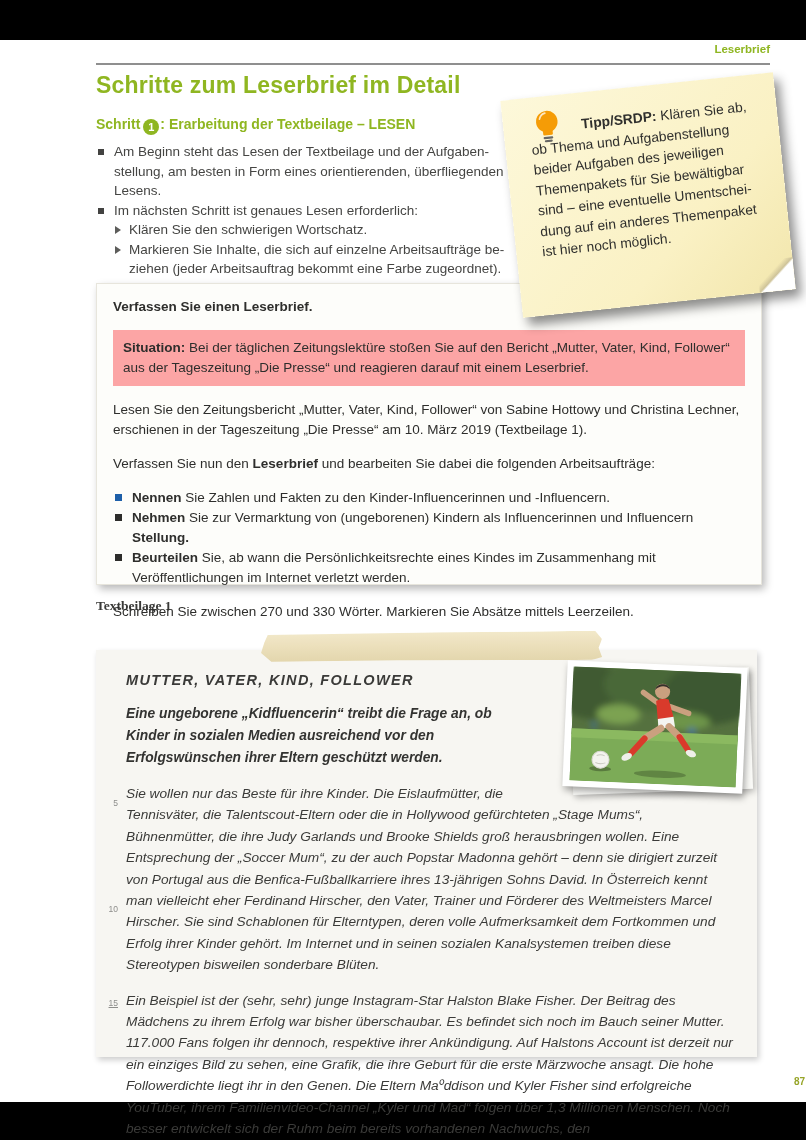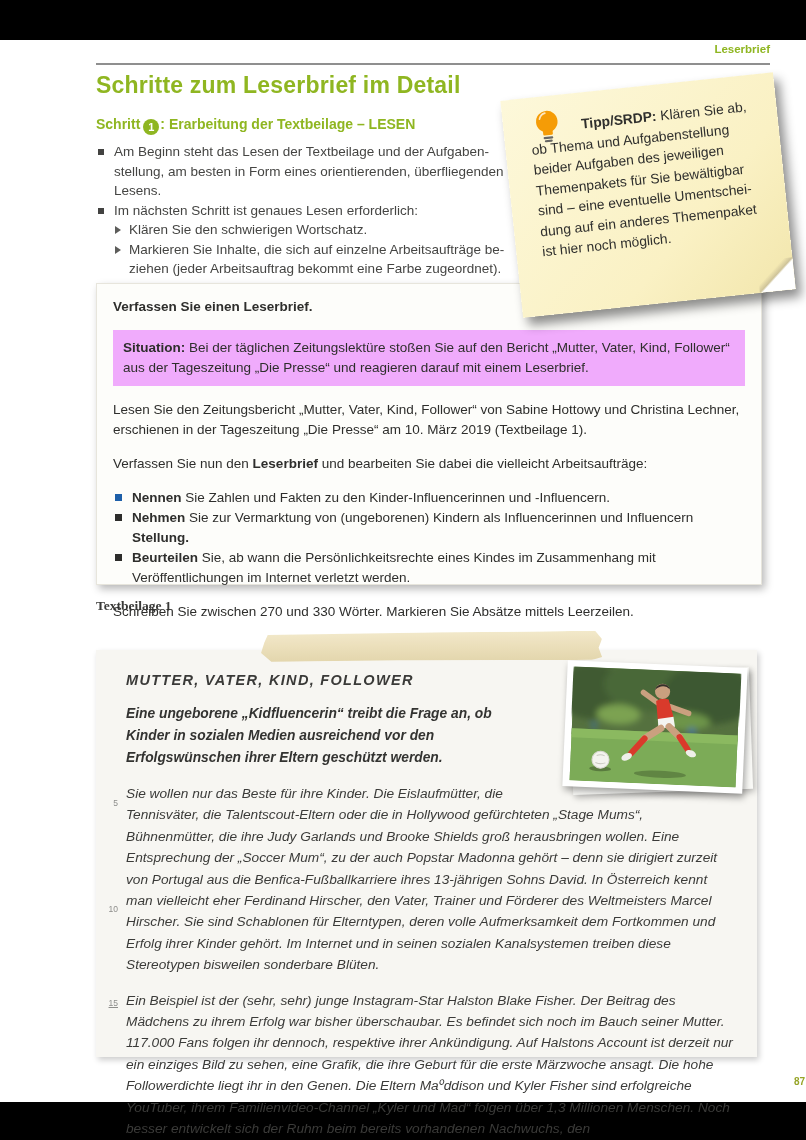--- a/index.html
+++ b/index.html
@@ -28,21 +28,21 @@
         box-shadow:5px 8px 11px rgba(0,0,0,.45);z-index:4;}
   .note p{margin:0;padding:22px 20px 0 26px;font-size:13.8px;line-height:20.5px;color:#2f2f2d;text-indent:52px;}
   .bulb{position:absolute;top:13px;left:30px;width:28px;height:40px;}
   .fold{position:absolute;bottom:0;right:0;width:36px;height:32px;
         background:linear-gradient(to top left,#ffffff 46%,#cfc49a 50%,rgba(233,222,176,0) 62%);}
   
   .task-box{position:absolute;left:96px;top:283px;width:666px;height:302px;background:#fdfdfa;
         border:1px solid #e7e5dc;box-shadow:3px 4px 8px rgba(0,0,0,.28);box-sizing:border-box;
         padding:13px 16px;font-size:13.5px;line-height:20px;color:#2e2e2c;z-index:2;}
   .task-heading{margin:0;font-weight:bold;}
-  .situation{background:#f0abfc;padding:8px 10px;margin:13px 0 0;}
+  .situation{background:#fca5a5;padding:8px 10px;margin:13px 0 0;}
   .task-box .para{margin:14px 0 0;}
   .task-list{margin:14px 0 0;}
   .task-list .li{margin:0;}
   .tsq{flex:none;width:7px;height:7px;margin:6px 10px 0 2px;}
   b{font-weight:bold;}
   
   .beilage{position:absolute;left:96px;top:598px;font-weight:bold;font-size:13.5px;color:#3a3a38;font-family:Liberation Serif, serif;}
   .tape{position:absolute;left:261px;top:632px;width:341px;height:29px;z-index:5;
         background:linear-gradient(to bottom,#f2e9c9 0%,#ecdfba 45%,#e3d5ab 100%);
         box-shadow:0 2px 3px rgba(0,0,0,.22);opacity:.97;transform:rotate(-.4deg);
@@ -111,21 +111,21 @@
     <p><b>Tipp/SRDP:</b><span> Klären Sie ab, ob Thema und Aufgabenstellung beider Aufgaben des jeweiligen Themenpakets für Sie bewältigbar sind – eine eventuelle Umentschei­dung auf ein anderes Themenpaket ist hier noch möglich.</span></p>
     <div class="fold"></div>
   </div>
 
   <div class="task-box">
     <p class="task-heading">Verfassen Sie einen Leserbrief.</p>
     <div class="situation">
       <b>Situation:</b><span> Bei der täglichen Zeitungslektüre stoßen Sie auf den Bericht „Mutter, Vater, Kind, Follower“ aus der Tageszeitung „Die Presse“ und reagieren darauf mit einem Leserbrief.</span>
     </div>
     <p class="para">Lesen Sie den Zeitungsbericht „Mutter, Vater, Kind, Follower“ von Sabine Hottowy und Christina Lechner, er­schienen in der Tageszeitung „Die Presse“ am 10. März 2019 (Textbeilage 1).</p>
-    <p class="para"><span>Verfassen Sie nun den </span><b>Leserbrief</b><span> und bearbeiten Sie dabei die vielleicht Arbeitsaufträge:</span></p>
+    <p class="para"><span>Verfassen Sie nun den </span><b>Leserbrief</b><span> und bearbeiten Sie dabei die folgenden Arbeitsaufträge:</span></p>
     <div class="task-list">
       <div class="li">
         <span class="tsq" style="background: rgb(30, 95, 168);"></span>
         <span><b>Nennen</b><span> Sie Zahlen und Fakten zu den Kinder-Influencerinnen und -Influencern.</span><b></b></span>
       </div>
       <div class="li">
         <span class="tsq" style="background: rgb(45, 45, 43);"></span>
         <span><b>Nehmen</b><span> Sie zur Vermarktung von (ungeborenen) Kindern als Influencerinnen und Influencern </span><b>Stellung.</b></span>
       </div>
       <div class="li">

